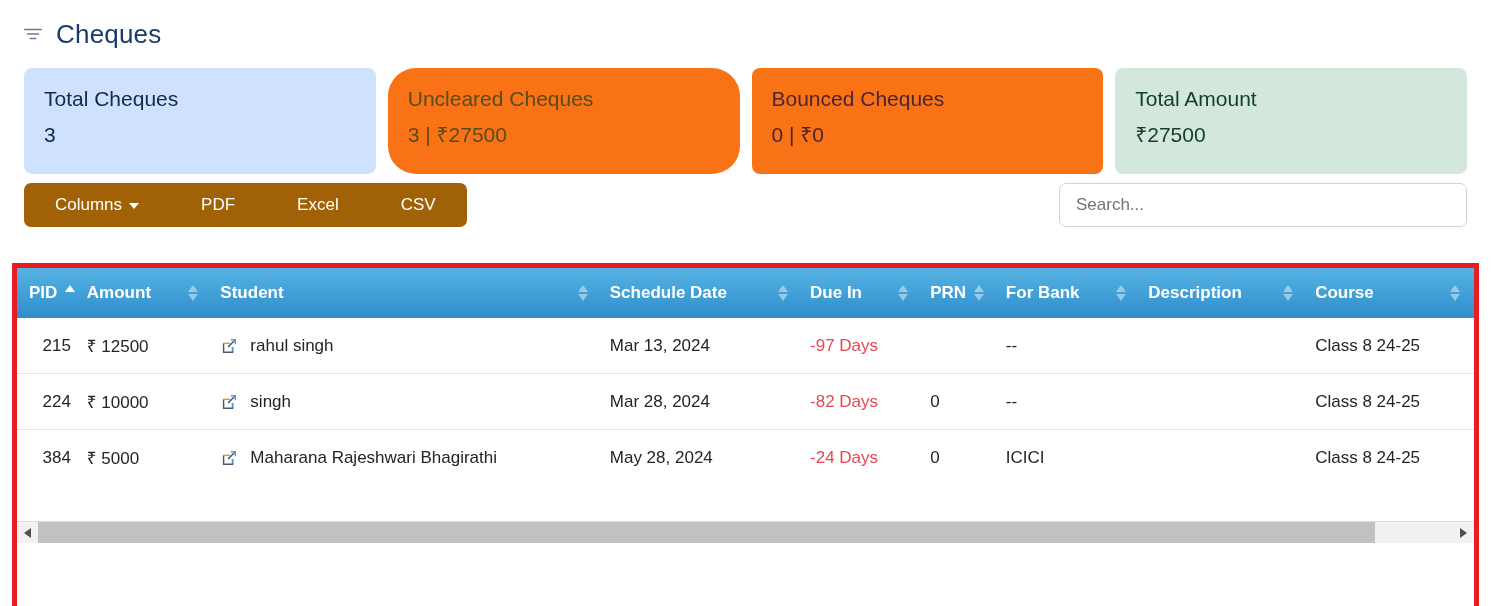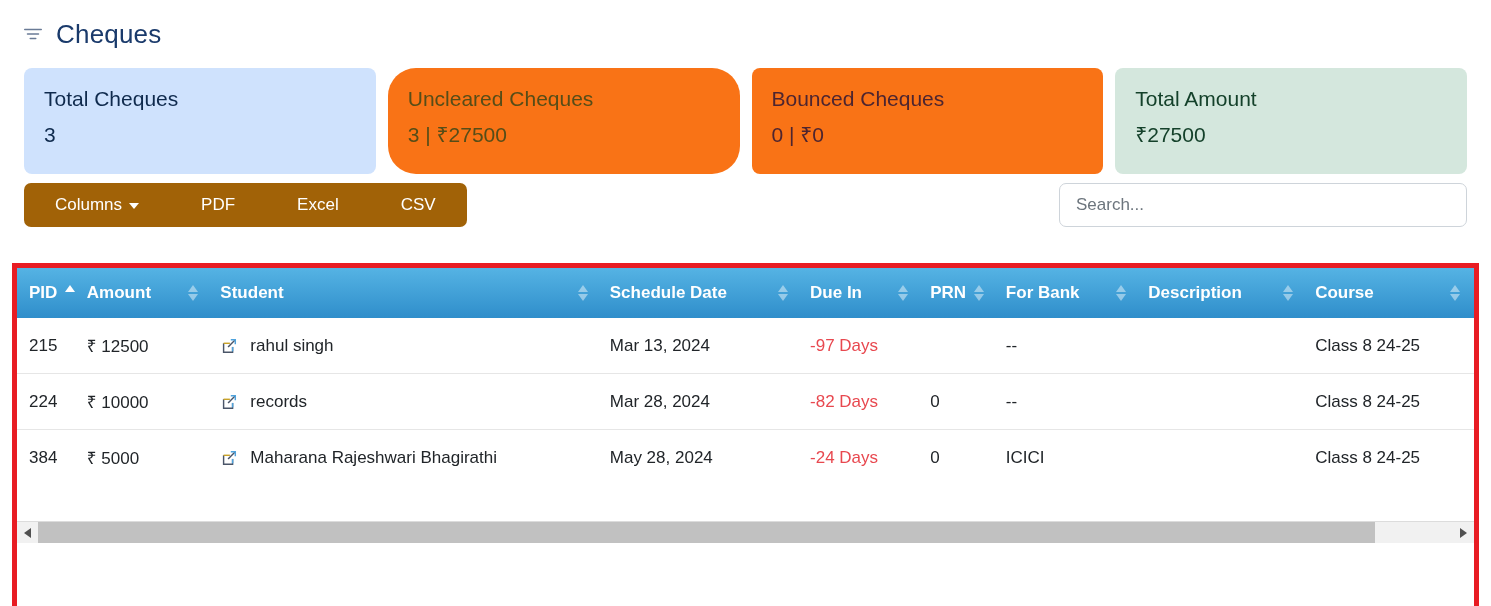--- a/index.html
+++ b/index.html
@@ -183,21 +183,21 @@
   tbody td {
     padding: 16px 10px 16px 12px;
     border-bottom: 1px solid #e6e6e6;
     color: #212529;
     font-size: 17px;
     white-space: nowrap;
     vertical-align: middle;
     overflow: hidden;
   }
   tbody tr:last-child td { border-bottom: 0; }
-  td.num { text-align: left; padding-right: 4px; margin-left: 8px; }
+  td.num { text-align: right; padding-right: 4px; margin-left: 8px; }
   .amount { white-space: nowrap; }
   .due-neg { color: #e8484f; }
   .student-cell { display: flex; align-items: center; gap: 12px; }
   .ext-link-icon { width: 18px; height: 18px; flex: 0 0 auto; display: block; }
 
   
   .hscroll {
     height: 21px;
     background: #f1f1f1;
     border-top: 1px solid #dcdcdc;
@@ -416,21 +416,21 @@
             <span class="student-cell">
               <span>
                 <svg class="ext-link-icon" viewBox="0 0 20 20">
                   <path d="M4 7 L4 17 L14 17 L14 11" fill="none" stroke="#4a5568" stroke-width="1.6"></path>
                   <path d="M4 7 L11 7" fill="none" stroke="#c9a227" stroke-width="1.6"></path>
                   <path d="M14 11 L14 16" fill="none" stroke="#4fa3dd" stroke-width="1.6"></path>
                   <path d="M9 11 L17 3" fill="none" stroke="#4a5568" stroke-width="1.6"></path>
                   <path d="M12 3 L17 3 L17 8" fill="none" stroke="#4fa3dd" stroke-width="1.6"></path>
                 </svg>
               </span>
-              <span>records</span>
+              <span>singh</span>
             </span>
           </td>
           <td>Mar 28, 2024</td>
           <td class="due-neg">-82 Days</td>
           <td>0</td>
           <td>--</td>
           <td></td>
           <td>Class 8 24-25</td>
           <td>Andheri l</td>
         </tr>

